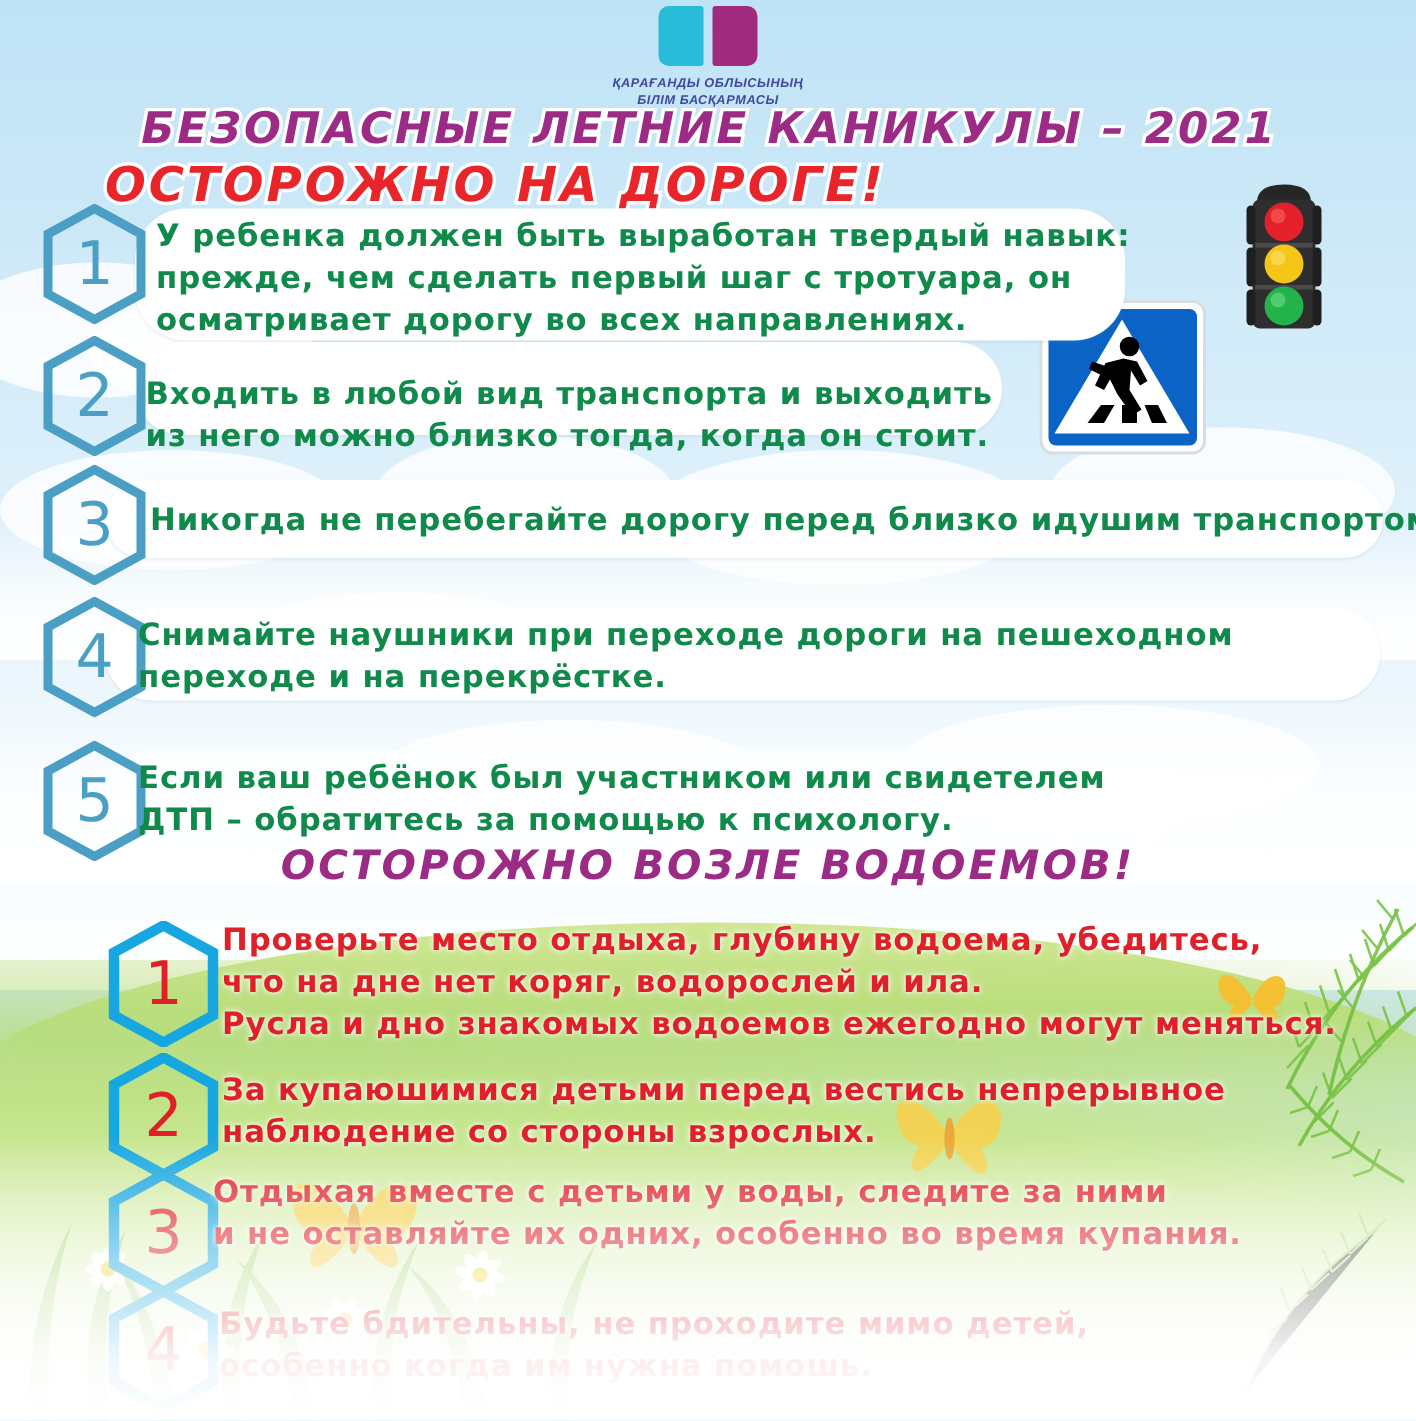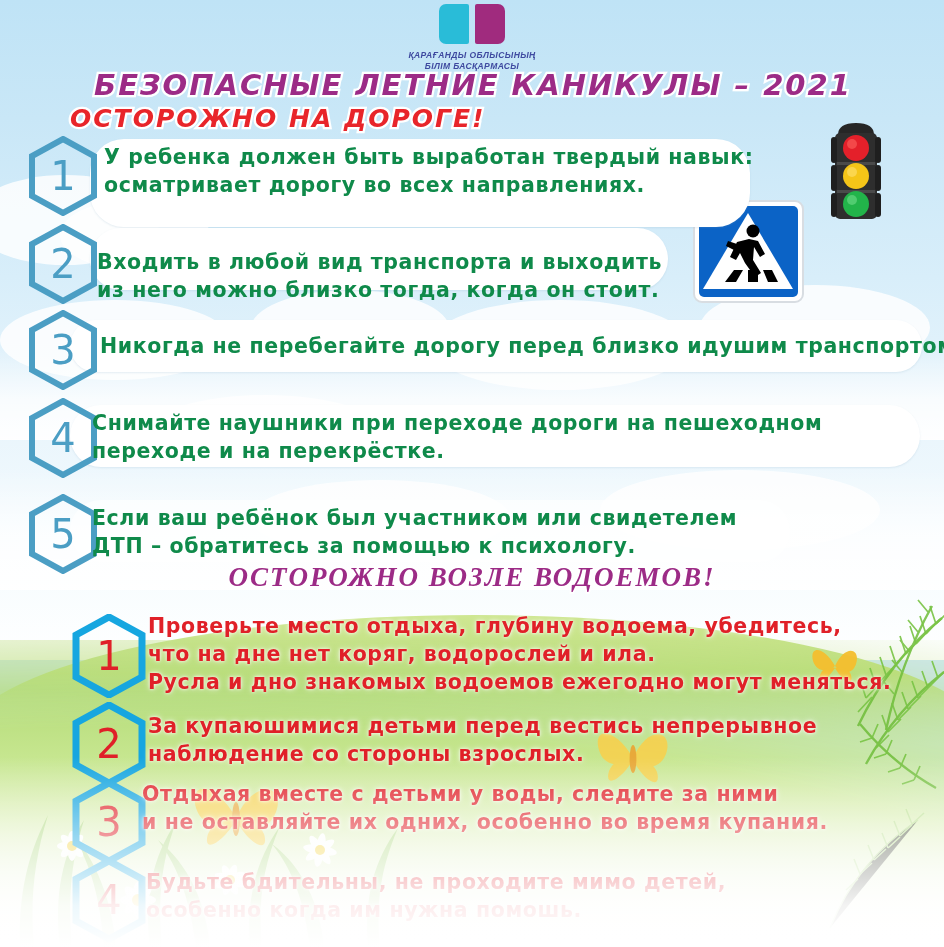--- a/index.html
+++ b/index.html
@@ -132,34 +132,33 @@
     text-align: center;
     font-size: 29px;
     color: #9c2b86;
     -webkit-text-stroke: 4.5px #ffffff;
     paint-order: stroke fill;
     text-shadow: 0 2px 1px rgba(255,255,255,.9);
   }
   #title-sub {
     top: 104px;
     left: 70px;
-    font-size: 25px;
+    font-size: 32px;
     color: #e8252a;
     -webkit-text-stroke: 4.5px #ffffff;
     paint-order: stroke fill;
   }
   #title-water {
     top: 562px;
     left: 0; width: 944px;
     text-align: center;
     font-size: 27px;
     color: #9c2b86;
     -webkit-text-stroke: 3.5px #ffffff;
     paint-order: stroke fill;
-    font-family: Liberation Serif, serif;
   }
 
   
   .row {
     position: absolute;
   }
   .panel {
     position: absolute;
     background: #ffffff;
     border-radius: 34px;
@@ -388,20 +387,21 @@
   <div class="row" style="left:0;top:0;">
     <div class="panel" style="left:90px;top:139px;width:660px;height:88px;"></div>
     <div class="hex" style="left:28px;top:136px;width:70px;height:80px;">
       <svg width="70" height="80" viewBox="0 0 70 80">
           <polygon points="35,3 66,20 66,60 35,77 4,60 4,20" fill="none" stroke="#4b9ec4" stroke-width="6"></polygon>
         </svg>
       <span class="num road-num">1</span>
     </div>
     <div class="lines road-text" style="left:104px;top:143px;">
       <div>У ребенка должен быть выработан твердый навык:</div>
+      <div>прежде, чем сделать первый шаг с тротуара, он</div>
       <div>осматривает дорогу во всех направлениях.</div>
     </div>
   </div>
 
   <div class="row">
     <div class="panel" style="left:90px;top:228px;width:578px;height:62px;"></div>
     <div class="hex" style="left:28px;top:224px;width:70px;height:80px;">
       <svg width="70" height="80" viewBox="0 0 70 80">
           <polygon points="35,3 66,20 66,60 35,77 4,60 4,20" fill="none" stroke="#4b9ec4" stroke-width="6"></polygon>
         </svg>

